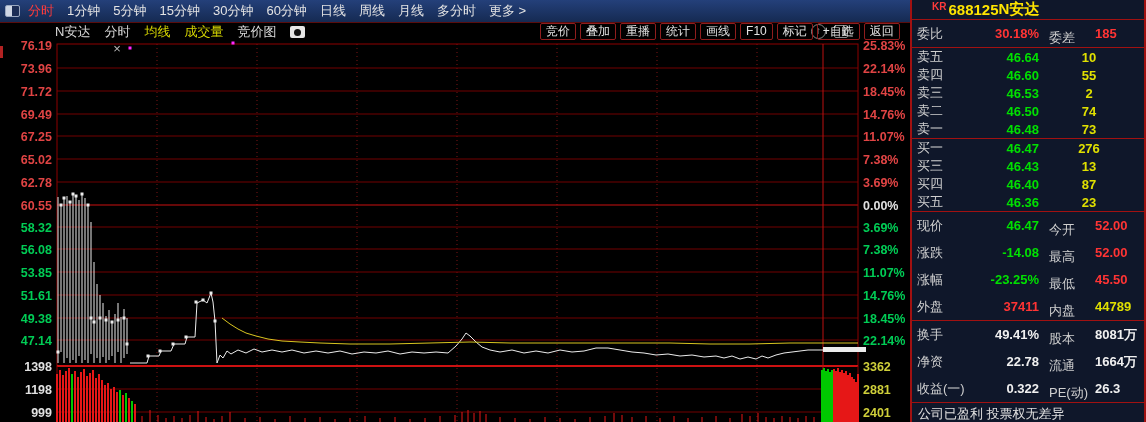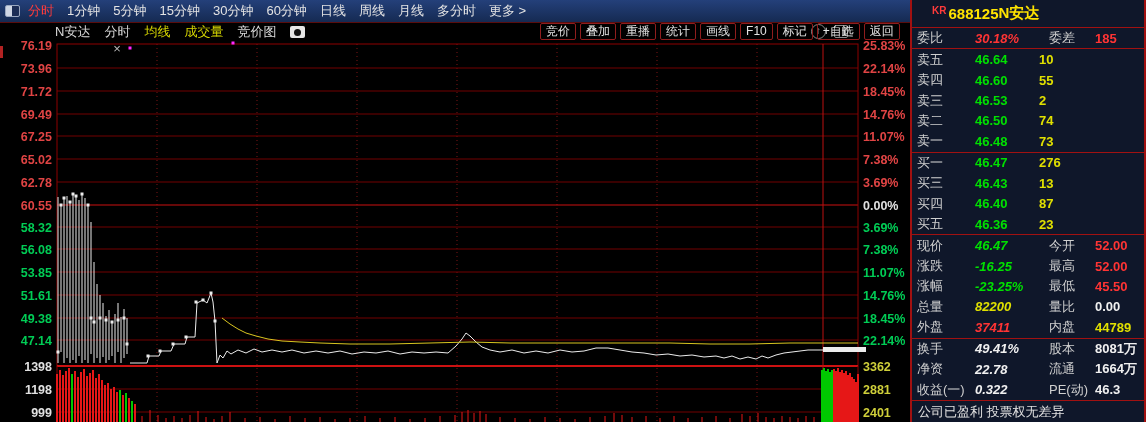--- a/index.html
+++ b/index.html
@@ -40,23 +40,23 @@
   .q-title{height:27px;display:flex;align-items:center;padding-left:20px;border-bottom:1px solid #a11111;}
   .flag{color:#ff3b3b;font-size:10px;font-weight:700;margin-right:2px;transform:translateY(-3px);}
   .code{color:#ffe400;font-size:15px;font-weight:700;}
   .sname{color:#ffe400;font-size:15px;font-weight:700;}
   .q-rows{flex:1;display:flex;flex-direction:column;}
   .sep{height:1px;background:#a11111;}
   .q-row{flex:1;display:flex;align-items:center;padding:0 5px;font-size:13px;font-weight:700;}
   .q-row span{display:block;}
   .lab{color:#cfcfcf;font-weight:400;}
   .red{color:#ff3434;} .green{color:#00e000;} .yellow{color:#e0e000;} .white{color:#f0f0f0;}
-  .c0{width:58px;} .c1{width:64px;font-style:italic;} .c2{width:56px;padding-left:10px;box-sizing:border-box;}
+  .c0{width:58px;} .c1{width:64px;text-align:right;} .c2{width:56px;padding-left:10px;box-sizing:border-box;margin-top:9px;}
   .c3{flex:1;}
-  .l0{width:58px;} .l1{width:64px;text-align:left;} .l2{flex:1;text-align:left;}
+  .l0{width:58px;} .l1{width:64px;text-align:right;} .l2{flex:1;text-align:center;}
   .q-note{height:21px;line-height:21px;font-size:13px;color:#e0e0e0;padding-left:6px;white-space:nowrap;}
 </style>
 </head>
 <body>
 
 <div class="app">
 
   <div class="topbar">
     <span class="win-icon"></span>
     <div class="tabs" id="tabs">
@@ -388,37 +388,31 @@
         </div>
         <div class="sep"></div>
         <div class="q-row">
           <span class="c0 lab">现价</span>
           <span class="c1 green">46.47</span>
           <span class="c2 lab">今开</span>
           <span class="c3 red">52.00</span>
         </div>
         <div class="q-row">
           <span class="c0 lab">涨跌</span>
-          <span class="c1 green">-16.25</span>
+          <span class="c1 green">-14.08</span>
           <span class="c2 lab">最高</span>
           <span class="c3 red">52.00</span>
         </div>
         <div class="q-row">
           <span class="c0 lab">涨幅</span>
           <span class="c1 green">-23.25%</span>
           <span class="c2 lab">最低</span>
           <span class="c3 red">45.50</span>
         </div>
         <div class="q-row">
-          <span class="c0 lab">总量</span>
-          <span class="c1 yellow">82200</span>
-          <span class="c2 lab">量比</span>
-          <span class="c3 white">0.00</span>
-        </div>
-        <div class="q-row">
           <span class="c0 lab">外盘</span>
           <span class="c1 red">37411</span>
           <span class="c2 lab">内盘</span>
           <span class="c3 yellow">44789</span>
         </div>
         <div class="sep"></div>
         <div class="q-row">
           <span class="c0 lab">换手</span>
           <span class="c1 white">49.41%</span>
           <span class="c2 lab">股本</span>
@@ -427,20 +421,20 @@
         <div class="q-row">
           <span class="c0 lab">净资</span>
           <span class="c1 white">22.78</span>
           <span class="c2 lab">流通</span>
           <span class="c3 white">1664万</span>
         </div>
         <div class="q-row">
           <span class="c0 lab">收益(一)</span>
           <span class="c1 white">0.322</span>
           <span class="c2 lab">PE(动)</span>
-          <span class="c3 white">46.3</span>
+          <span class="c3 white">26.3</span>
         </div>
         <div class="sep"></div>
       </div>
     <div class="q-note">公司已盈利 投票权无差异</div>
   </aside>
 
 </div>
 
 </body></html>

